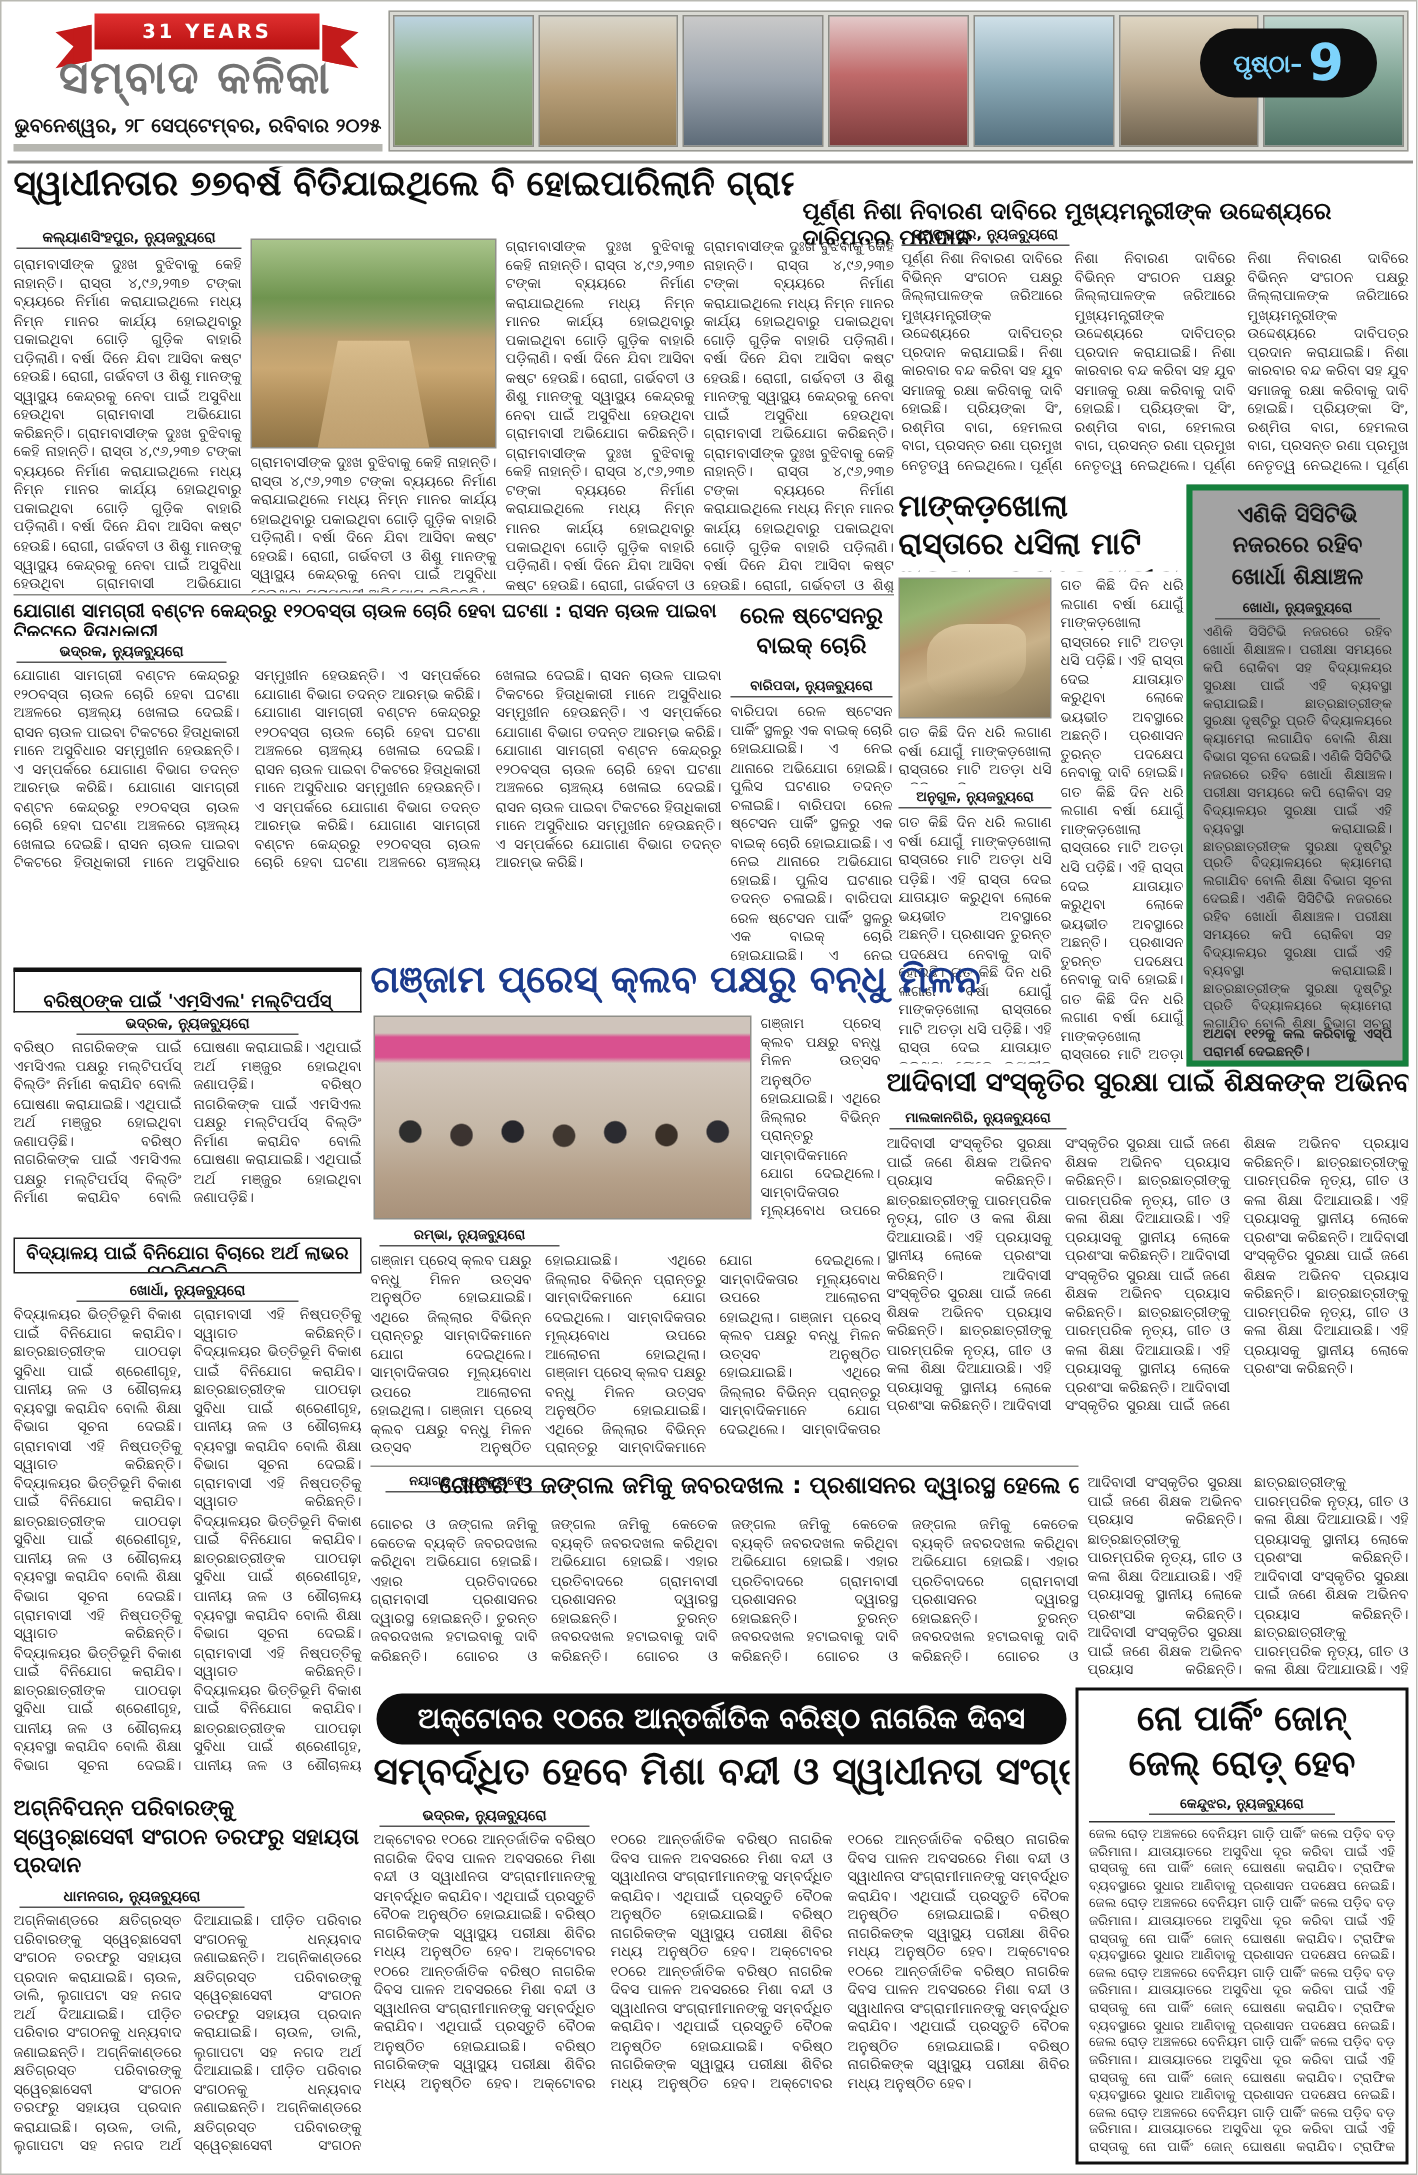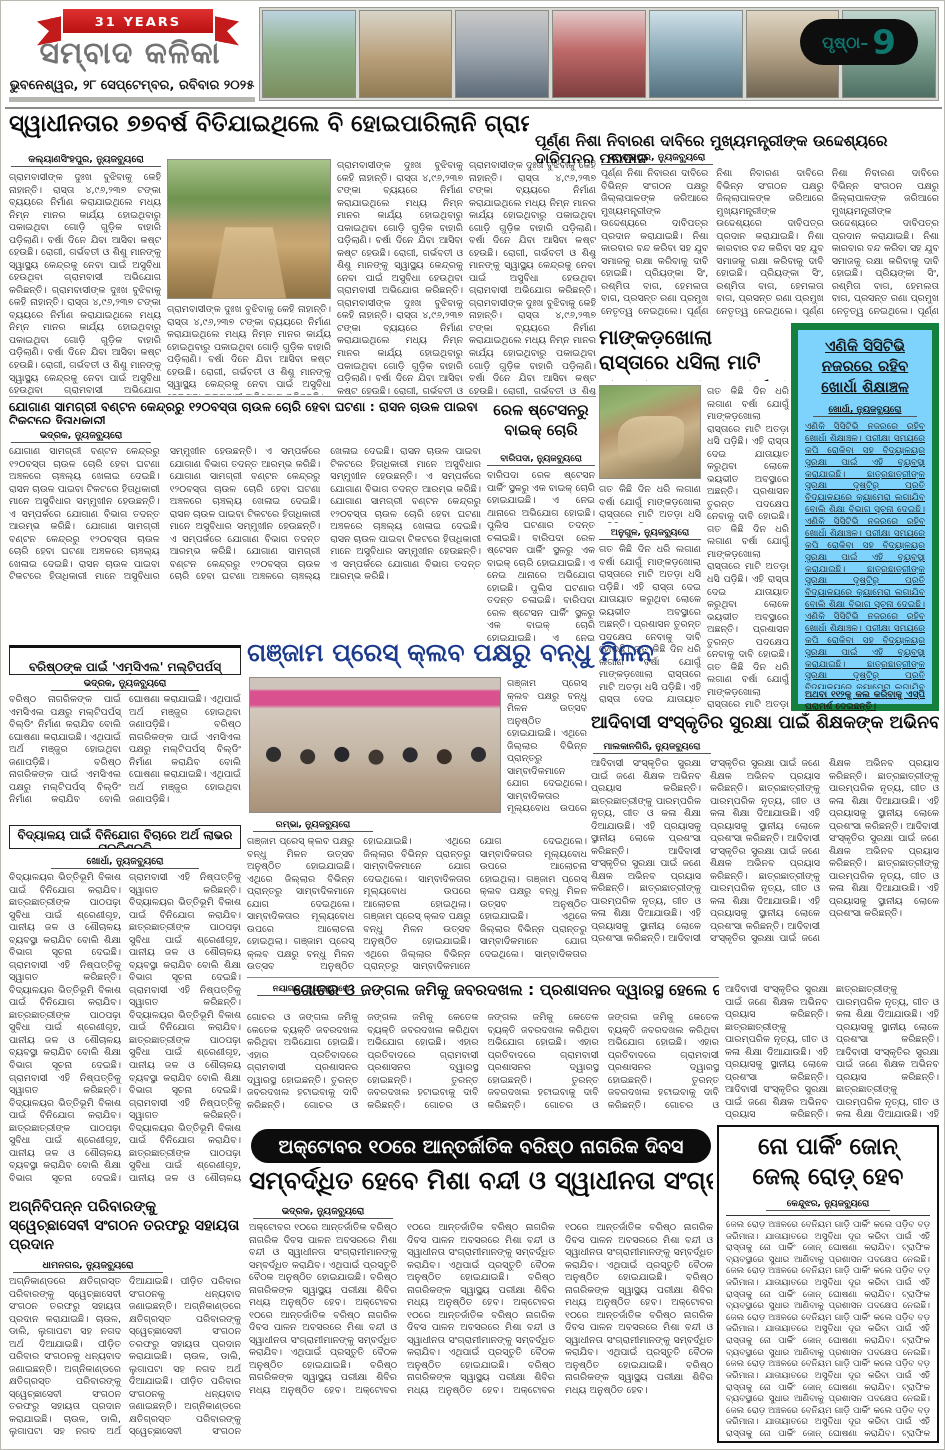--- a/index.html
+++ b/index.html
@@ -42,27 +42,27 @@
     font-size:13px;font-weight:bold;border-bottom:5px solid #b6b6b0;padding-bottom:4px;
   }
   .strip{
     position:absolute;left:258px;top:6px;width:680px;height:94px;
     display:flex;gap:3px;border:1px solid #9a9a94;background:#d9d9d3;padding:2px;
   }
   .tile{flex:1;border:1px solid #8c8c86;}
   .badge{
     position:absolute;right:28px;top:18px;width:118px;height:46px;
     background:#0e0e0e;border-radius:24px;display:flex;align-items:center;
-    justify-content:center;gap:4px;color:#0f766e;z-index:5;
+    justify-content:center;gap:4px;color:#7dd3fc;z-index:5;
   }
   .badge .lbl{font-size:16px;font-weight:bold;}
   .badge .num{font-size:34px;font-weight:bold;line-height:1;}
   
   .peach-box{
-    background:#7dd3fc;border:7px solid #15803d;padding:6px 7px;text-decoration:underline;
+    background:#a3a3a3;border:4px solid #15803d;padding:6px 7px;
   }
   .peach-box .ph{font-size:15px;font-weight:bold;text-align:center;line-height:1.35;}
   .kicker{
     background:#0d0d0d;color:#fff;border-radius:18px;
     display:flex;align-items:center;justify-content:center;
     font-size:19px;font-weight:bold;
   }
   .jail-box{border:2px solid #101010;padding:5px 7px;background:#fff;}
 </style>
 </head>

